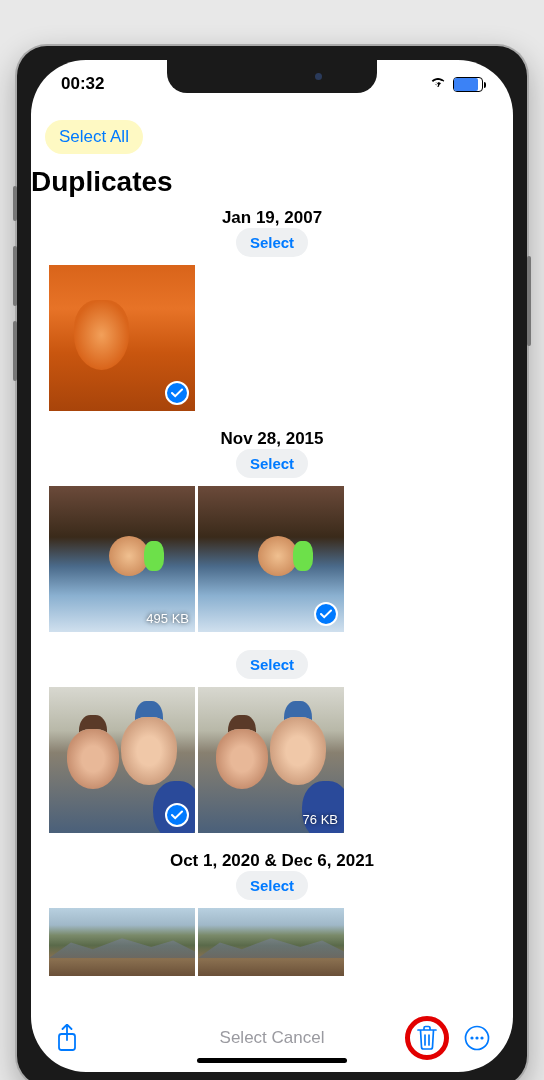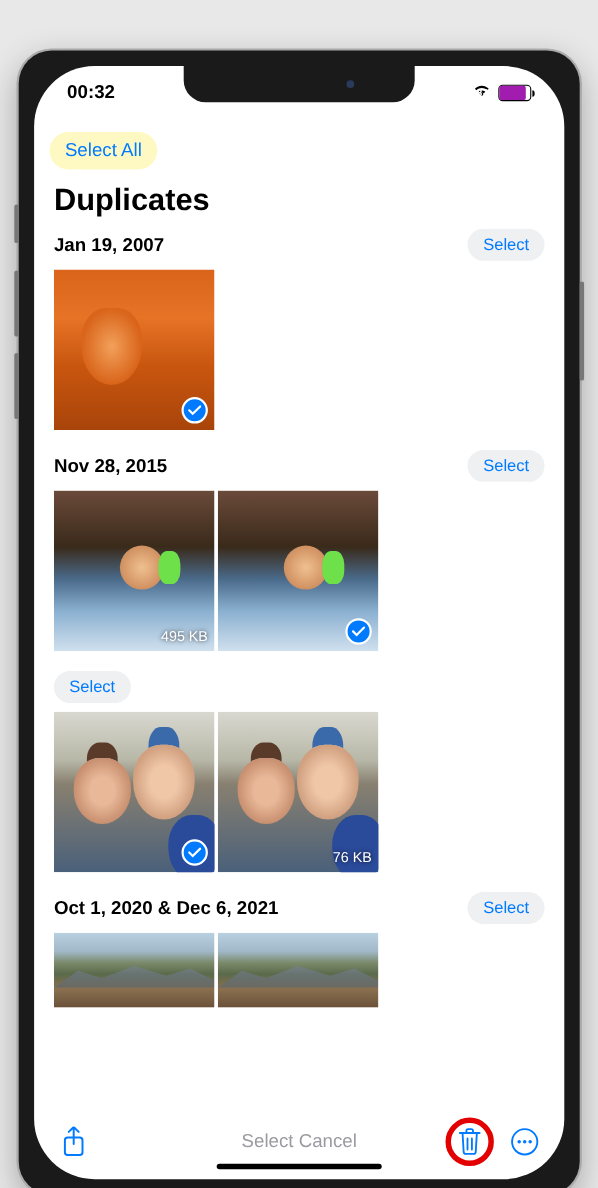--- a/index.html
+++ b/index.html
@@ -83,21 +83,21 @@
   }
   .battery::after {
     content: "";
     position: absolute;
     right: -4px; top: 4px;
     width: 2.5px; height: 6px;
     background: #000;
     border-radius: 0 2px 2px 0;
   }
   .battery-fill {
-    background: #a21caf;
+    background: #3b82f6;
     height: 100%;
     border-radius: 2px;
     display: flex;
     align-items: center;
     justify-content: flex-end;
     font-size: 9px;
     color: #fff;
     font-weight: 600;
     gap: 36px;
   }
@@ -112,43 +112,44 @@
     font-size: 17px;
     font-weight: 500;
     padding: 7px 14px;
     border-radius: 18px;
     border: none;
     cursor: pointer;
   }
   .title {
     font-size: 28px;
     font-weight: 700;
-    padding: 6px 18px 10px;
+    padding: 6px 0 10px;
   }
   .content {
     flex: 1;
     overflow: hidden;
     padding: 0 18px;
   }
   .group { margin-bottom: 18px; }
   .group-header {
     display: flex;
     justify-content: space-between;
     align-items: center;
     margin-bottom: 8px;
+    flex-direction: column;
   }
   .group-date {
     font-size: 17px;
     font-weight: 600;
   }
   .group-select {
     background: #eef0f2;
     color: #007aff;
     font-size: 15px;
-    font-weight: 400;
+    font-weight: 700;
     padding: 6px 14px;
     border-radius: 16px;
     border: none;
     cursor: pointer;
   }
   .thumbs {
     display: flex;
     gap: 3px;
   }
   .thumb {

